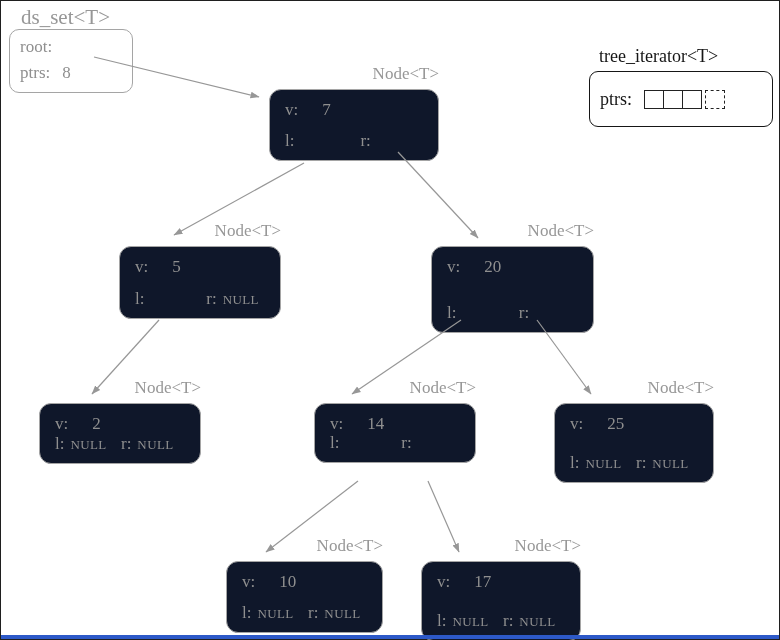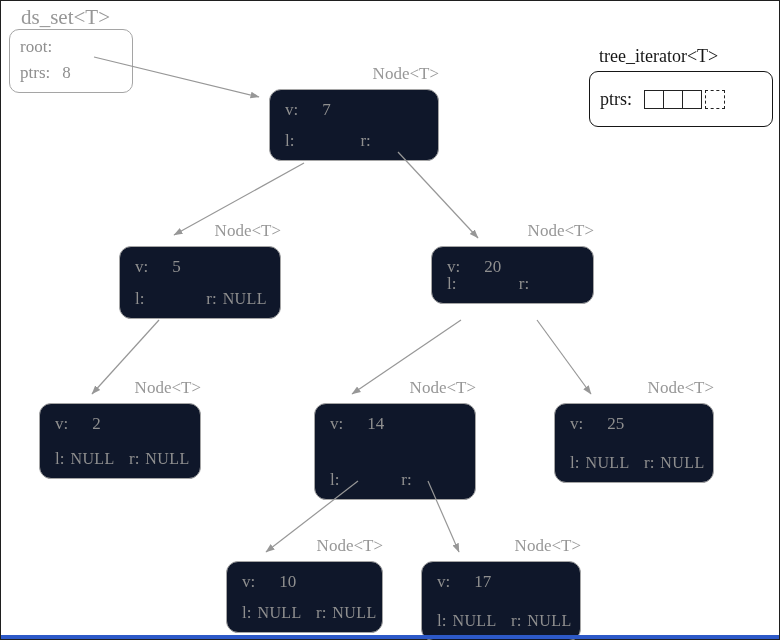--- a/index.html
+++ b/index.html
@@ -57,21 +57,21 @@
   }
   .node-box {
     position:relative;
     border:1px solid #a5a5a5; border-radius:12px;
     background:#0f172a; font-size:17px; color:#8f8f8f;
   }
   .v-row { position:absolute; top:10px; left:15px; white-space:nowrap; }
   .v-row .val { margin-left:24px; }
   .lr-row { position:absolute; bottom:9px; left:15px; right:8px; white-space:nowrap; }
   .pair { display:inline-flex; gap:6px; align-items:baseline; }
-  .nullval { font-size:16px; letter-spacing:0.4px; }
+  .nullval { font-size:13px; letter-spacing:0.4px; }
   .node-box.spread .r-pair { position:absolute; left:52%; }
   .node-box.packed .r-pair { margin-left:10px; }
 </style>
 </head>
 <body>
 
 <div class="canvas">
 
   <div class="dsset">
     <div class="dsset-title">ds_set&lt;T&gt;</div>
@@ -131,59 +131,59 @@
         <span class="pair r-pair">
           <span>r:</span>
             <span class="nullval">NULL</span>
         </span>
       </div>
     </div>
   </div>
 
   <div class="node" style="left:430px;top:219px;width:163px;">
     <div class="node-label">Node&lt;T&gt;</div>
-    <div class="node-box spread" style="height:58px;">
+    <div class="node-box spread" style="height:87px;">
       <div class="v-row">
         <span>v:</span><span class="val">20</span>
       </div>
       <div class="lr-row">
         <span class="pair l-pair">
           <span>l:</span>
             <span class="nullval"></span>
         </span>
         <span class="pair r-pair">
           <span>r:</span>
             <span class="nullval"></span>
         </span>
       </div>
     </div>
   </div>
 
   <div class="node" style="left:38px;top:376px;width:162px;">
     <div class="node-label">Node&lt;T&gt;</div>
-    <div class="node-box packed" style="height:76px;">
+    <div class="node-box packed" style="height:61px;">
       <div class="v-row">
         <span>v:</span><span class="val">2</span>
       </div>
       <div class="lr-row">
         <span class="pair l-pair">
           <span>l:</span>
             <span class="nullval">NULL</span>
         </span>
         <span class="pair r-pair">
           <span>r:</span>
             <span class="nullval">NULL</span>
         </span>
       </div>
     </div>
   </div>
 
   <div class="node" style="left:313px;top:376px;width:162px;">
     <div class="node-label">Node&lt;T&gt;</div>
-    <div class="node-box spread" style="height:97px;">
+    <div class="node-box spread" style="height:60px;">
       <div class="v-row">
         <span>v:</span><span class="val">14</span>
       </div>
       <div class="lr-row">
         <span class="pair l-pair">
           <span>l:</span>
             <span class="nullval"></span>
         </span>
         <span class="pair r-pair">
           <span>r:</span>

